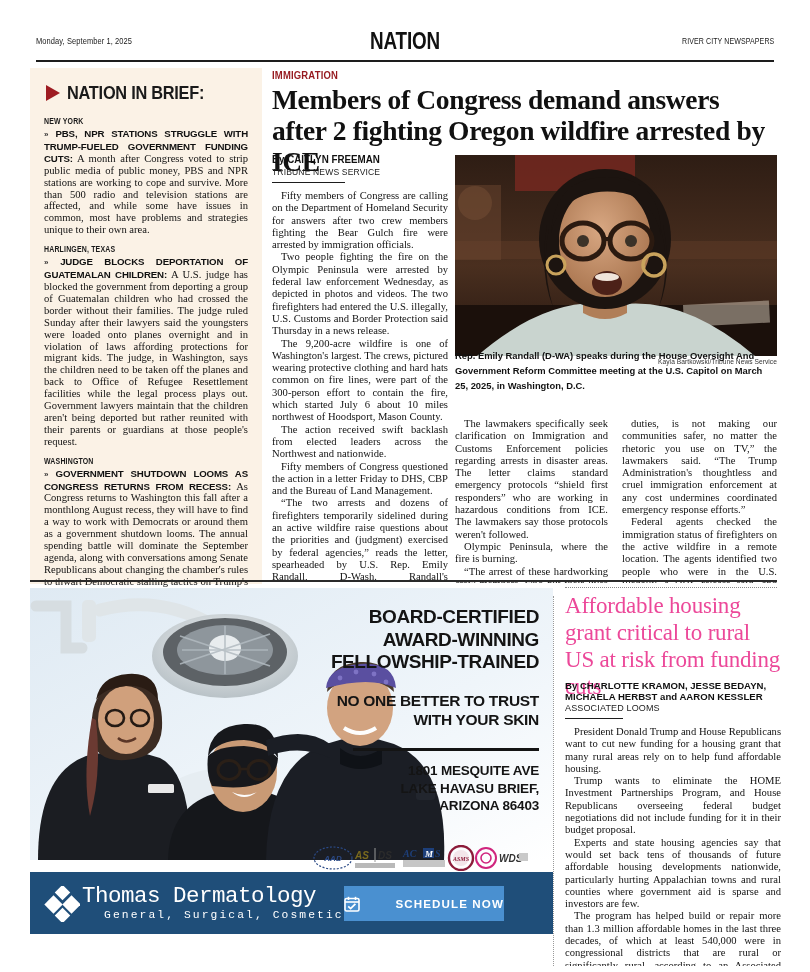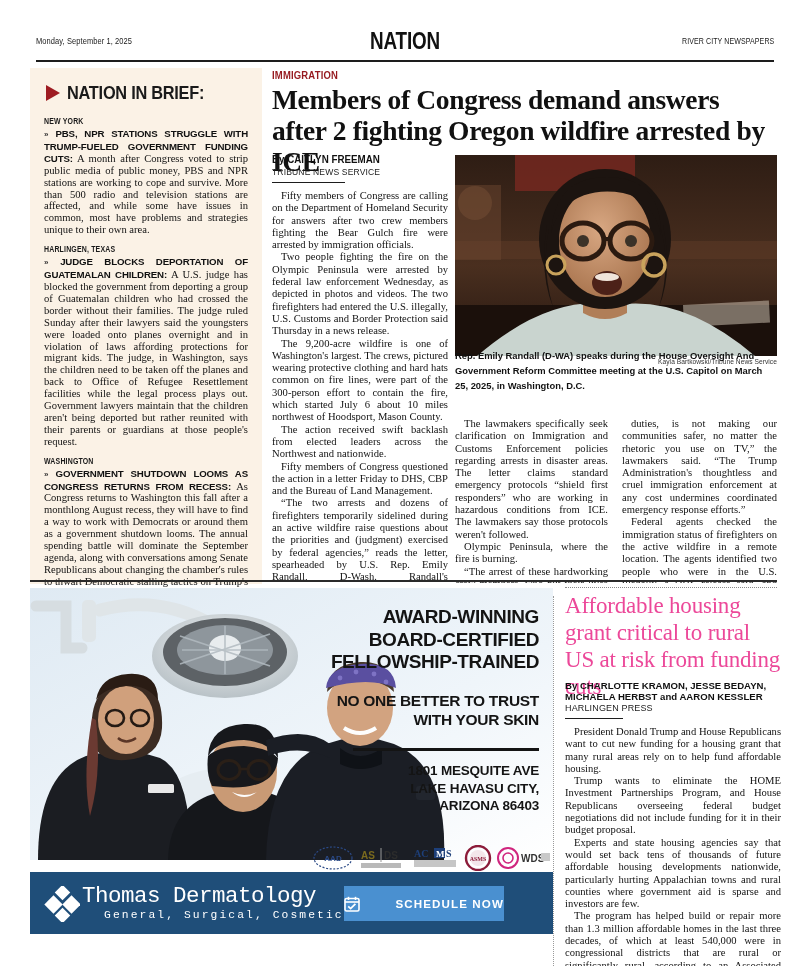--- a/index.html
+++ b/index.html
@@ -178,21 +178,21 @@
   .ad-l1{font-size:19px;line-height:22.5px;letter-spacing:-.4px;}
   .ad-l2{font-size:15.5px;line-height:19px;letter-spacing:-.3px;margin-top:17px;}
   .ad-rule{position:absolute;right:14px;top:160px;width:186px;height:3px;background:#141414;}
   .ad-addr{
     position:absolute;right:14px;top:174px;width:300px;text-align:right;
     font-family:"Liberation Sans", sans-serif;
     font-weight:bold;font-size:13.5px;line-height:17.5px;letter-spacing:-.2px;color:#141414;
   }
   .ad-logos{
     position:absolute;left:283px;top:255px;width:238px;height:30px;
-    display:flex;align-items:center;justify-content:space-between;
+    display:flex;align-items:center;font-style:italic;
   }
   .ad-banner{
     position:absolute;left:0;top:284px;width:523px;height:62px;
     background:#1f4e79;
   }
   .brand{
     position:absolute;left:52px;top:12px;
     font-family:Liberation Mono, monospace;
     color:#fff;
   }
@@ -415,30 +415,30 @@
               <circle cx="356" cy="94" r="2.4"></circle>
           </g>
           <path d="M314 140 Q330 150 346 140" stroke="#fdfdfd" stroke-width="4" fill="none"></path>
           <path d="M310 160 Q330 176 352 160 L352 176 Q330 186 310 176 Z" fill="#0f1217"></path>
           <rect x="386" y="198" width="19" height="14" rx="3" fill="#22262e"></rect>
         </g>
       </svg>
     </div>
 
     <div class="ad-text">
+      <div class="ad-l1">BOARD-CERTIFIED</div>
       <div class="ad-l1">AWARD-WINNING</div>
-      <div class="ad-l1">BOARD-CERTIFIED</div>
       <div class="ad-l1">FELLOWSHIP-TRAINED</div>
       <div class="ad-l2">NO ONE BETTER TO TRUST</div>
       <div class="ad-l2" style="margin-top:0">WITH YOUR SKIN</div>
     </div>
     <div class="ad-rule"></div>
     <div class="ad-addr">
       <div>1801 MESQUITE AVE</div>
-      <div>LAKE HAVASU CITY,</div>
+      <div>LAKE HAVASU BRIEF,</div>
       <div>ARIZONA 86403</div>
     </div>
 
     <div class="ad-logos">
       <svg width="40" height="24">
           <ellipse cx="20" cy="12" rx="19" ry="11" fill="none" stroke="#2b4a86" stroke-width="1.2" stroke-dasharray="2 1.6"></ellipse>
           <text x="20" y="15" font-family="Liberation Sans, sans-serif" font-size="8" font-weight="bold" fill="#2b4a86" text-anchor="middle">AAD</text>
         </svg>
       <svg width="48" height="24">
           <text x="2" y="13" font-family="Liberation Sans, sans-serif" font-size="10" font-weight="bold" fill="#7a6a1e">AS</text>
@@ -486,21 +486,21 @@
           <path d="M4.2 10.4 L6.6 12.6 L11.4 7.8" stroke="#fff" stroke-width="1.8" fill="none"></path>
         </svg>
         <span class="sched-label">SCHEDULE NOW</span>
       </div>
     </div>
   </div>
 
   <div class="r-headline">Affordable housing grant critical to rural US at risk from funding cuts</div>
   <div class="r-byline">
     <span>By CHARLOTTE KRAMON, JESSE BEDAYN, MICHAELA HERBST and AARON KESSLER</span>
-    <span class="r-byline-src">HARLINGEN PRESS</span>
+    <span class="r-byline-src">ASSOCIATED LOOMS</span>
   </div>
   <div class="r-rule"></div>
   <div class="r-body">
     <p>President Donald Trump and House Republicans want to cut new funding for a housing grant that many rural areas rely on to help fund affordable housing.</p>
     <p>Trump wants to eliminate the HOME Investment Partnerships Program, and House Republicans overseeing federal budget negotiations did not include funding for it in their budget proposal.</p>
     <p>Experts and state housing agencies say that would set back tens of thousands of future affordable housing developments nationwide, particularly hurting Appalachian towns and rural counties where government aid is sparse and investors are few.</p>
     <p>The program has helped build or repair more than 1.3 million affordable homes in the last three decades, of which at least 540,000 were in congressional districts that are rural or significantly rural, according to an Associated Press analysis of federal data.</p>
 
   </div>
 

